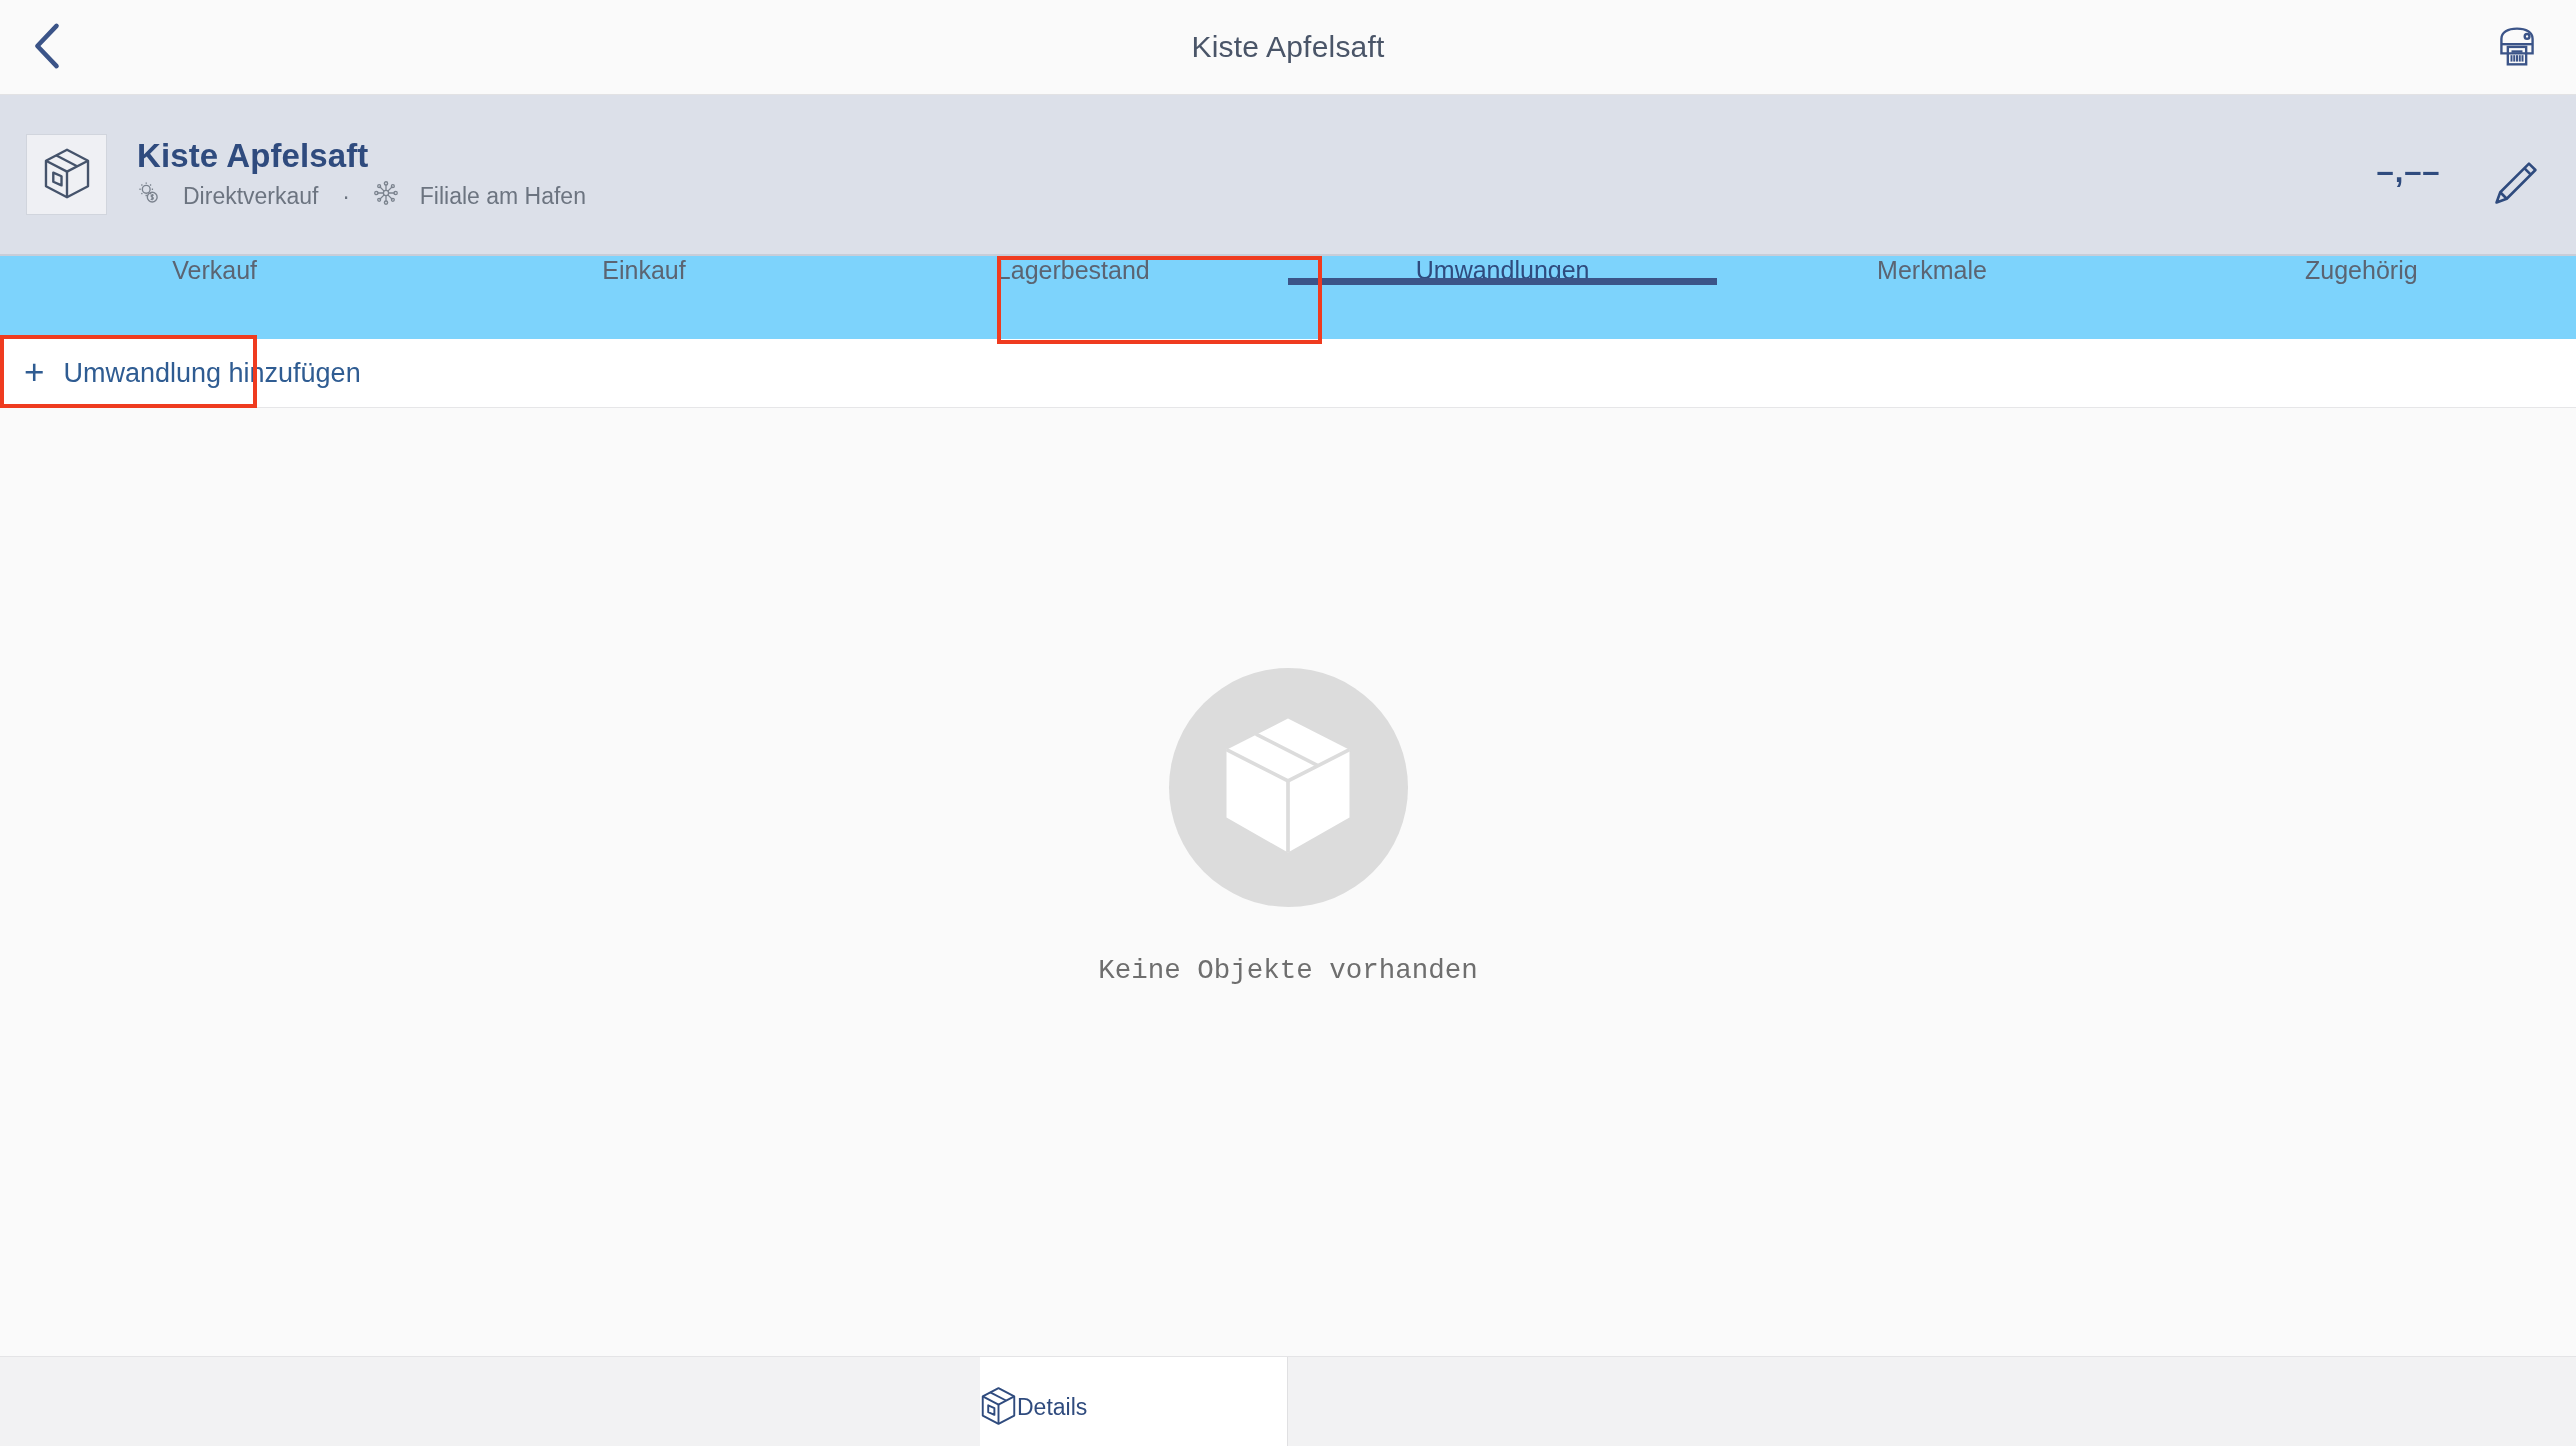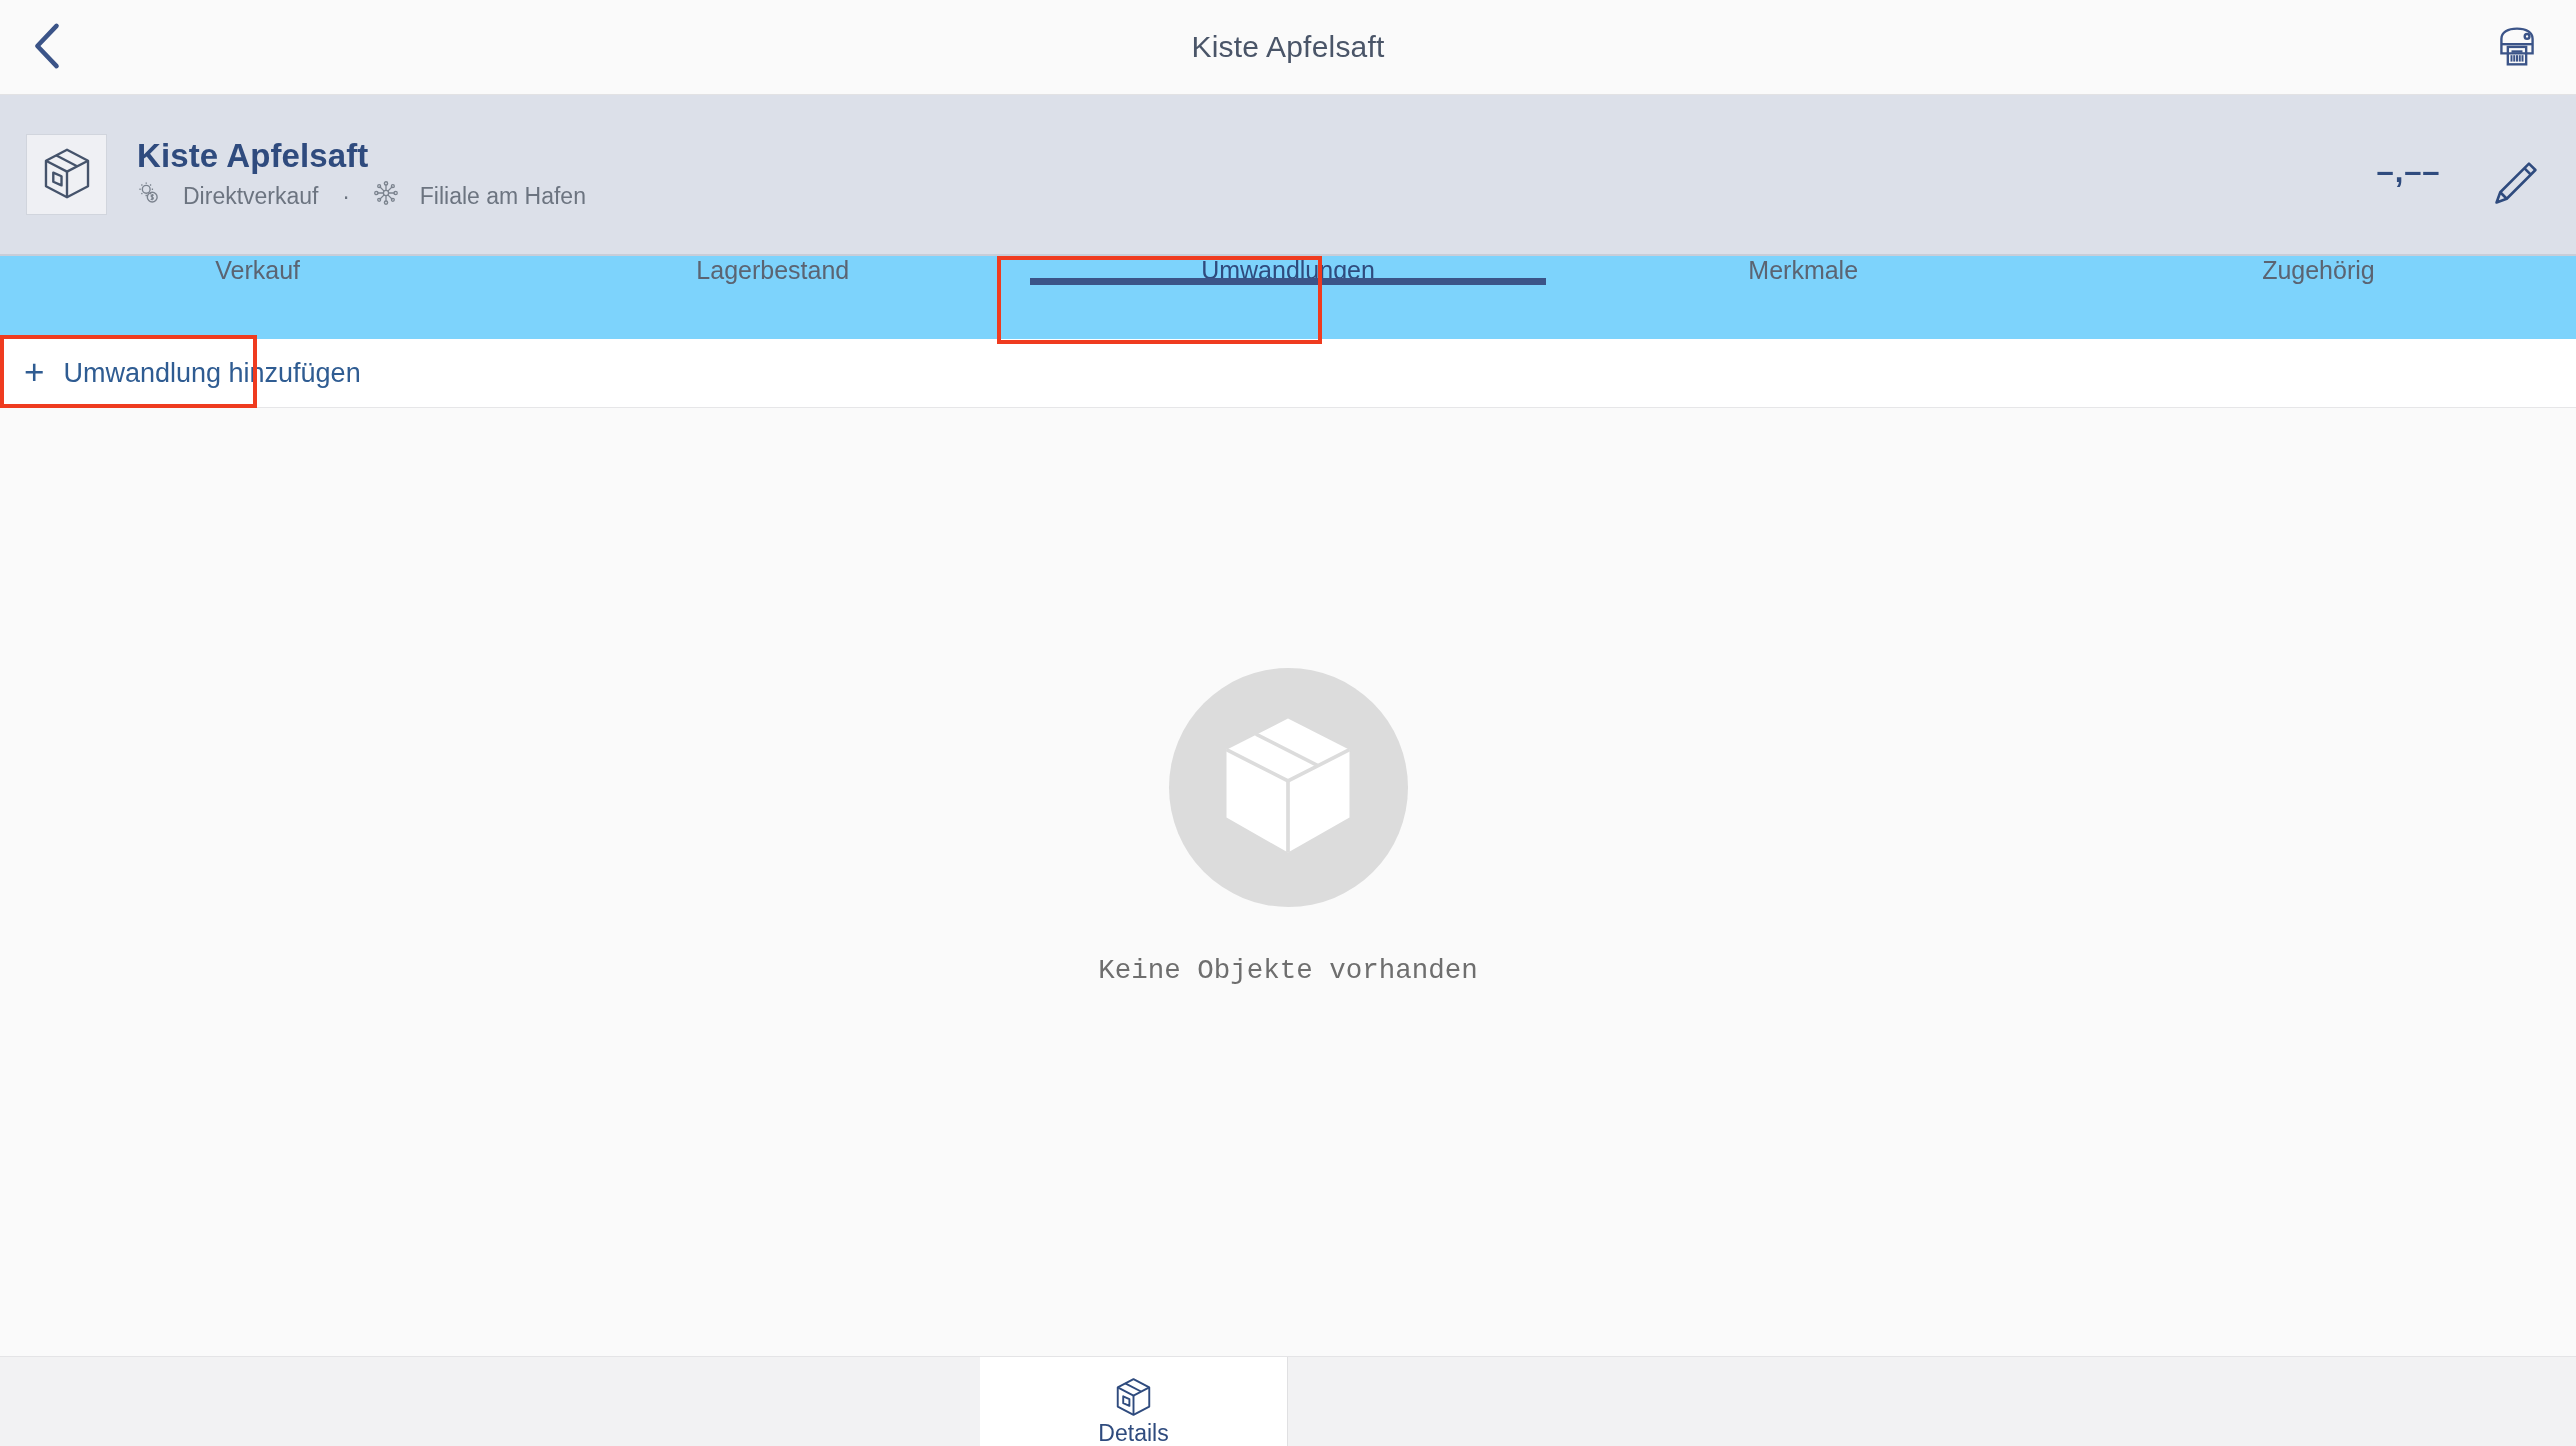--- a/index.html
+++ b/index.html
@@ -192,23 +192,23 @@
     flex: 0 0 91px;
     background: #f2f2f3;
     border-top: 1.8px solid #e4e4e6;
     display: flex;
     align-items: stretch;
     padding-left: 980px;
   }
   .navitem {
     width: 308px;
     display: flex;
-    flex-direction: column;
-    align-items: center;
-    justify-content: flex-end;
+    flex-direction: row;
+    align-items: center;
+    justify-content: flex-start;
     padding-top: 10px;
     gap: 0;
     cursor: pointer;
     border-right: 1.8px solid #e0e0e2;
     color: #4a5568;
   }
   .navitem.active {
     background: #ffffff;
     color: #2f4b7e;
   }
@@ -306,20 +306,23 @@
       </span>
     </div>
   </div>
 </div>
 
 <div class="tabbar">
   <div class="tab">
     <span>Verkauf</span>
   </div>
   <div class="tab">
+    <span>Einkauf</span>
+  </div>
+  <div class="tab">
     <span>Lagerbestand</span>
   </div>
   <div class="tab active">
     <span>Umwandlungen</span>
   </div>
   <div class="tab">
     <span>Merkmale</span>
   </div>
   <div class="tab">
     <span>Zugehörig</span>

